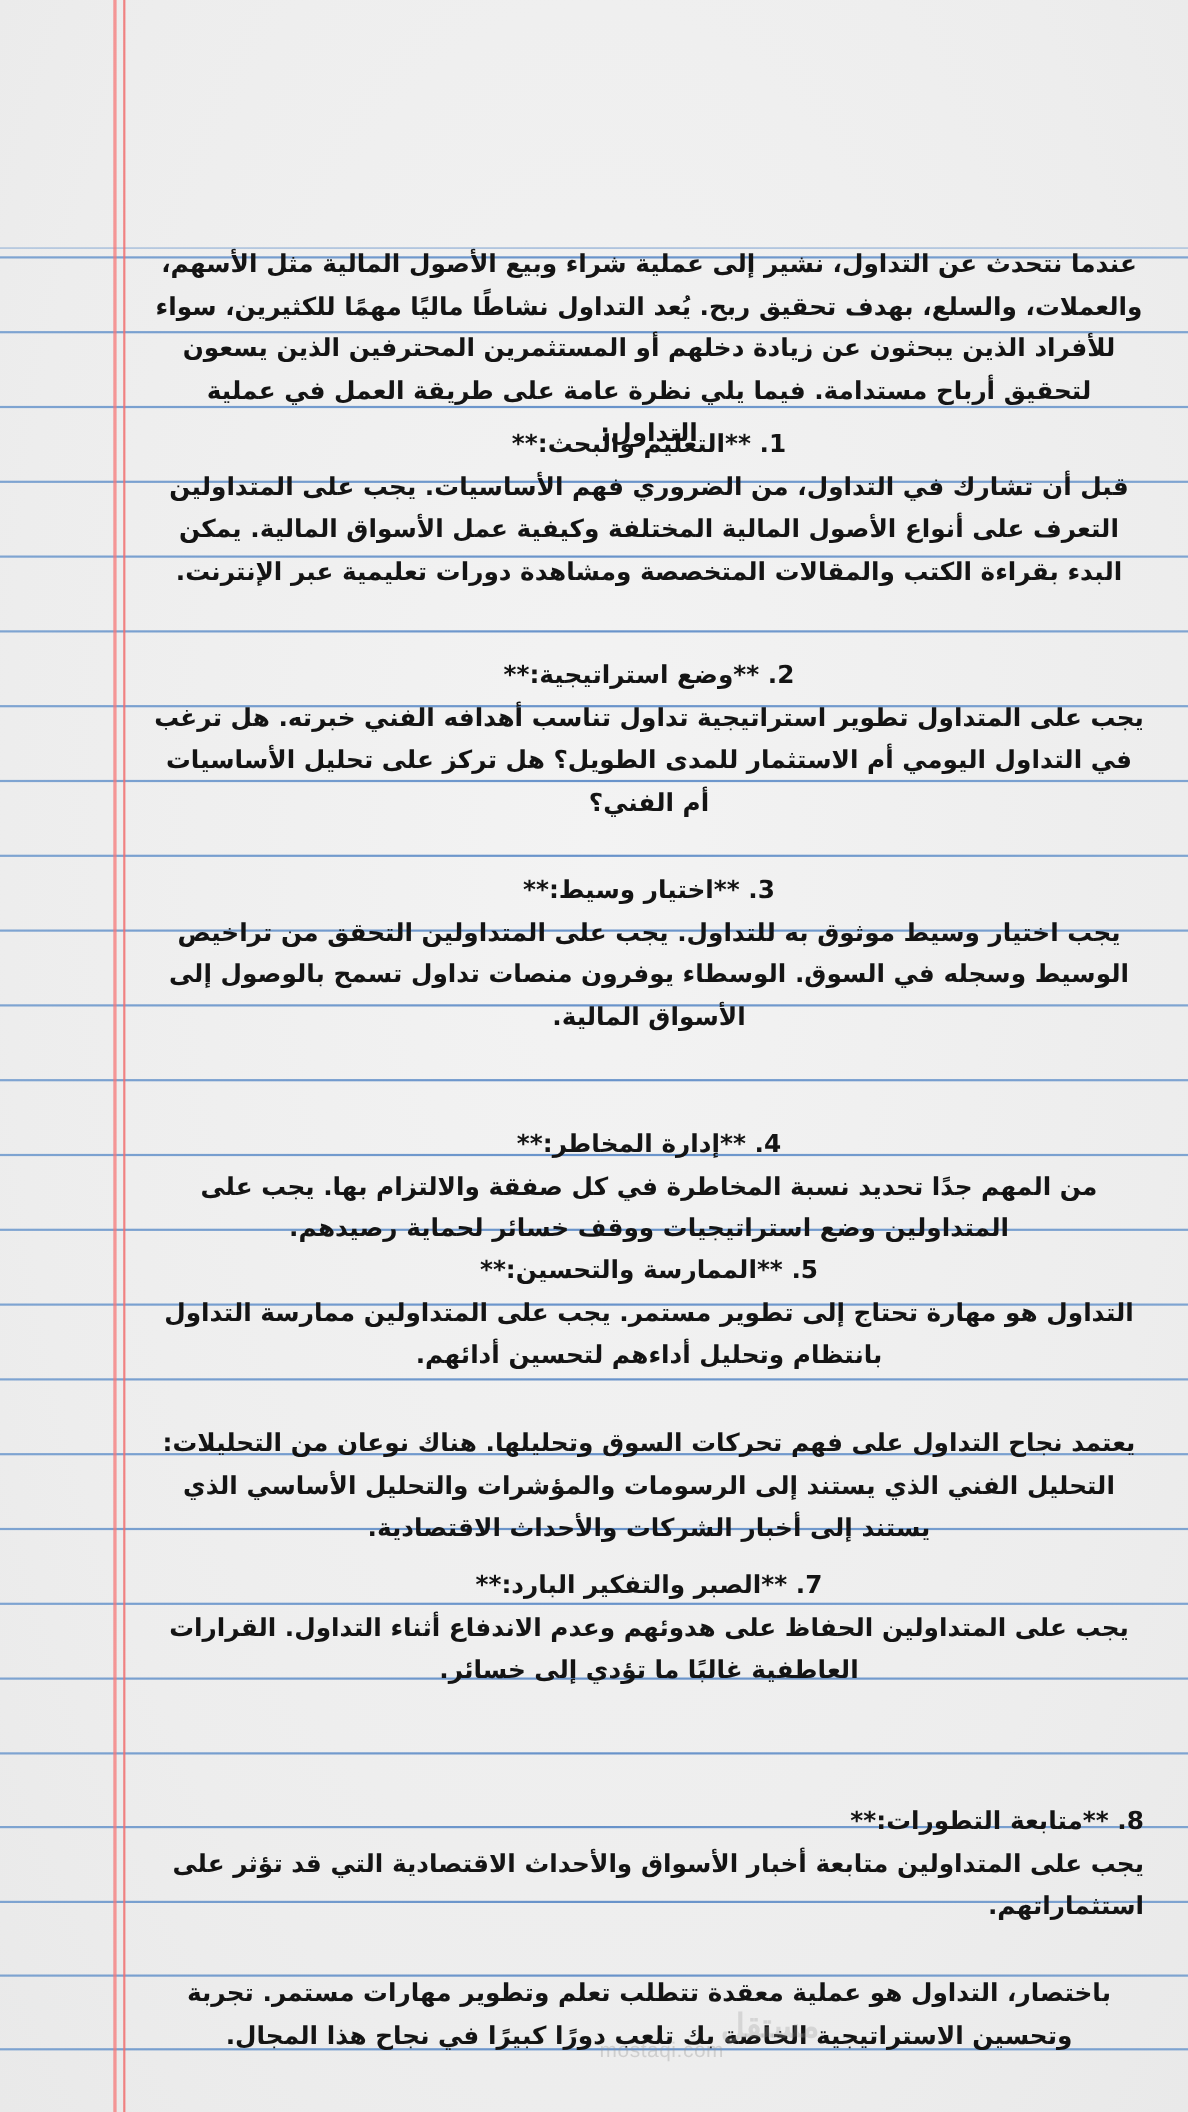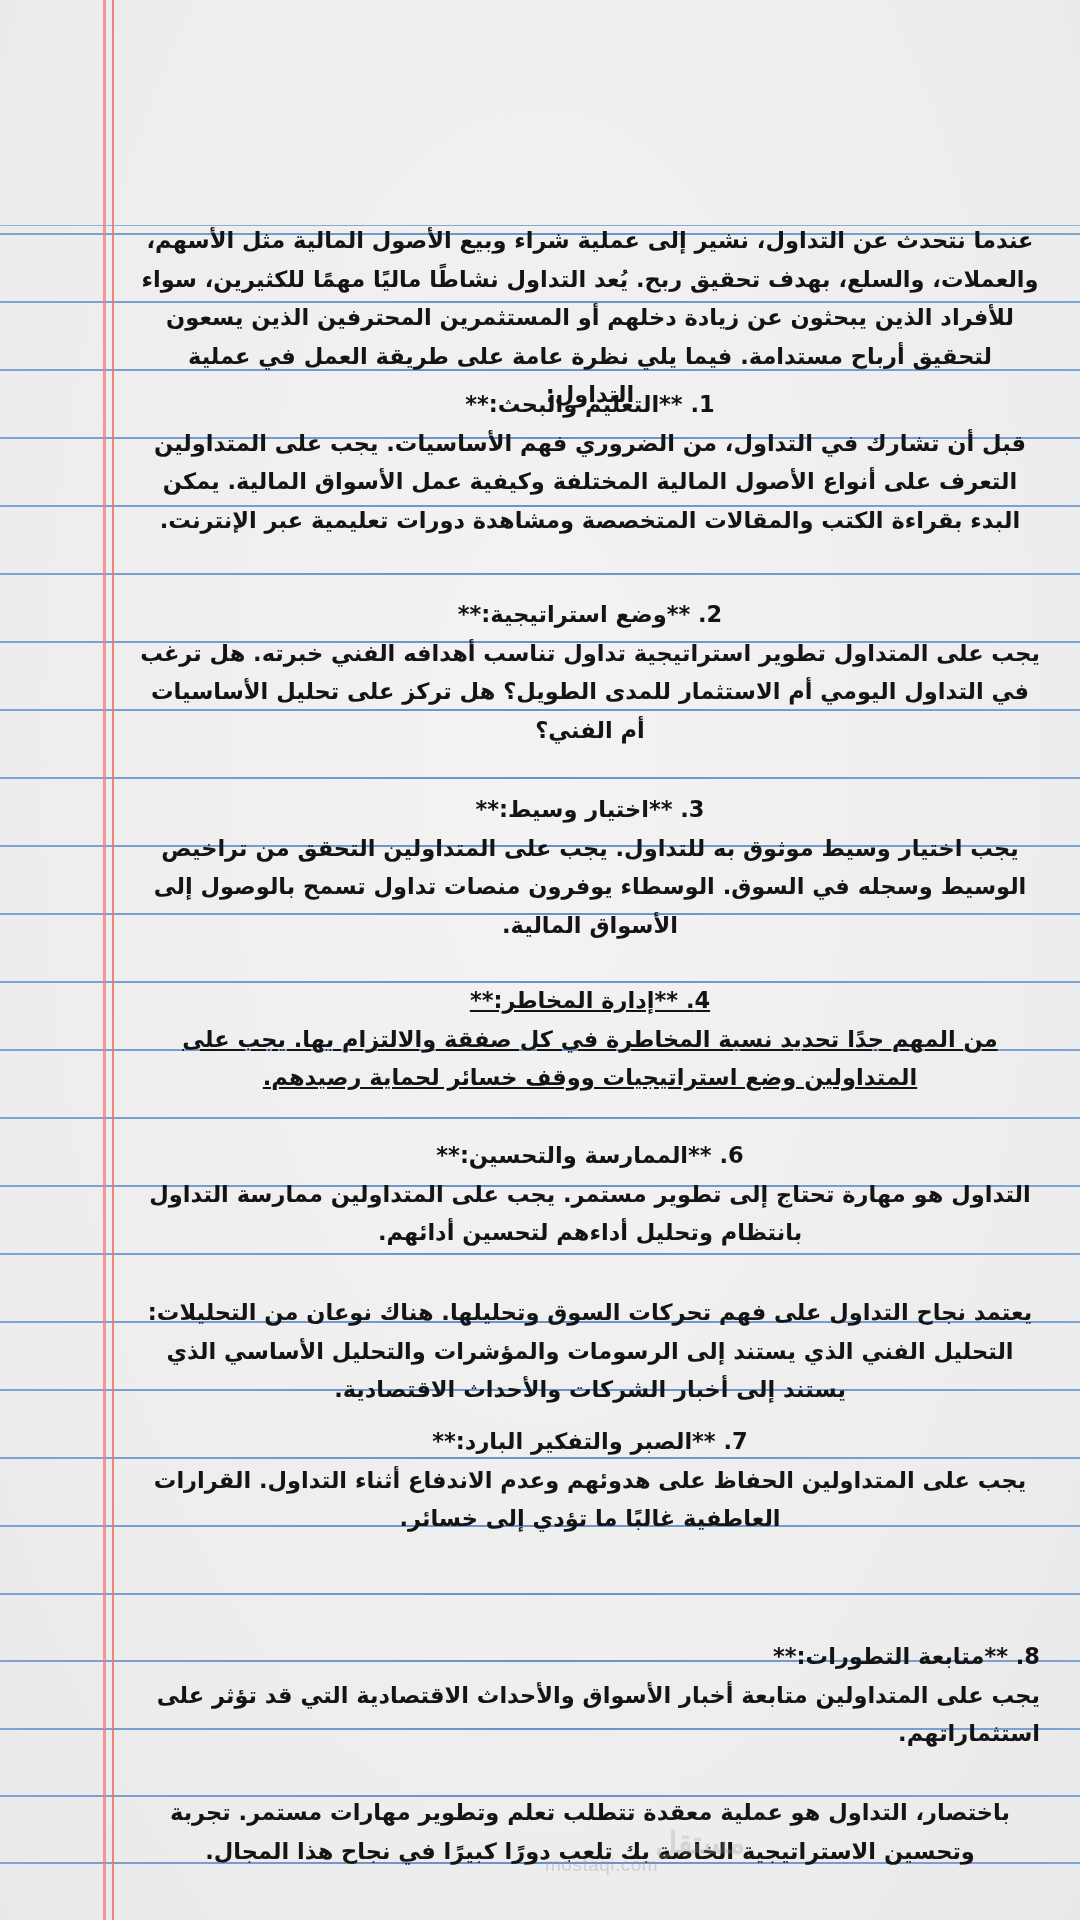--- a/index.html
+++ b/index.html
@@ -70,21 +70,21 @@
       width: 900px;
     }
     .heading {
       margin: 0;
       direction: rtl;
     }
     .intro { top: 16px; }
     .sec-1 { top: 180px; }
     .sec-2 { top: 390px; }
     .sec-3 { top: 585px; }
-    .sec-4 { top: 776px; text-decoration: underline; }
+    .sec-4 { top: 816px; }
     .sec-5 { top: 931px; }
     .sec-6 { top: 1088px; }
     .sec-7 { top: 1217px; }
     .sec-8 { top: 1432px; text-align: right; }
     .outro { top: 1588px; }
 
     .watermark {
       position: absolute;
       left: 545px;
       top: 1832px;
@@ -158,21 +158,21 @@
     <p class="heading">3. **اختيار وسيط:**</p>
     <p class="para">يجب اختيار وسيط موثوق به للتداول. يجب على المتداولين التحقق من تراخيص الوسيط وسجله في السوق. الوسطاء يوفرون منصات تداول تسمح بالوصول إلى الأسواق المالية.</p>
   </div>
 
   <div class="section sec-4">
     <p class="heading">4. **إدارة المخاطر:**</p>
     <p class="para">من المهم جدًا تحديد نسبة المخاطرة في كل صفقة والالتزام بها. يجب على المتداولين وضع استراتيجيات ووقف خسائر لحماية رصيدهم.</p>
   </div>
 
   <div class="section sec-5">
-    <p class="heading">6. **الممارسة والتحسين:**</p>
+    <p class="heading">5. **الممارسة والتحسين:**</p>
     <p class="para">التداول هو مهارة تحتاج إلى تطوير مستمر. يجب على المتداولين ممارسة التداول بانتظام وتحليل أداءهم لتحسين أدائهم.</p>
   </div>
 
   <div class="section sec-6">
     <p class="para">يعتمد نجاح التداول على فهم تحركات السوق وتحليلها. هناك نوعان من التحليلات: التحليل الفني الذي يستند إلى الرسومات والمؤشرات والتحليل الأساسي الذي يستند إلى أخبار الشركات والأحداث الاقتصادية.</p>
   </div>
 
   <div class="section sec-7">
     <p class="heading">7. **الصبر والتفكير البارد:**</p>
     <p class="para">يجب على المتداولين الحفاظ على هدوئهم وعدم الاندفاع أثناء التداول. القرارات العاطفية غالبًا ما تؤدي إلى خسائر.</p>

